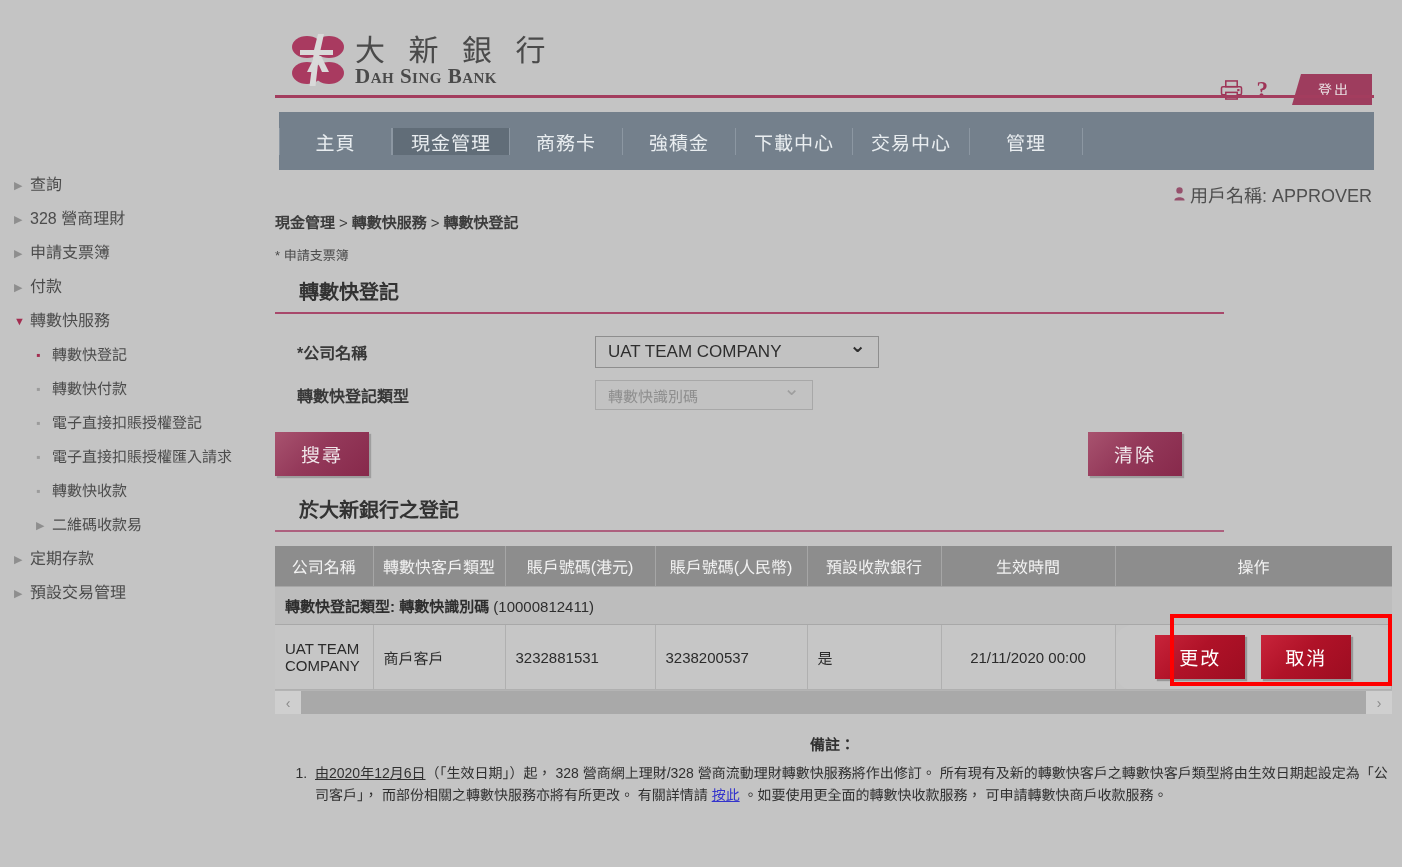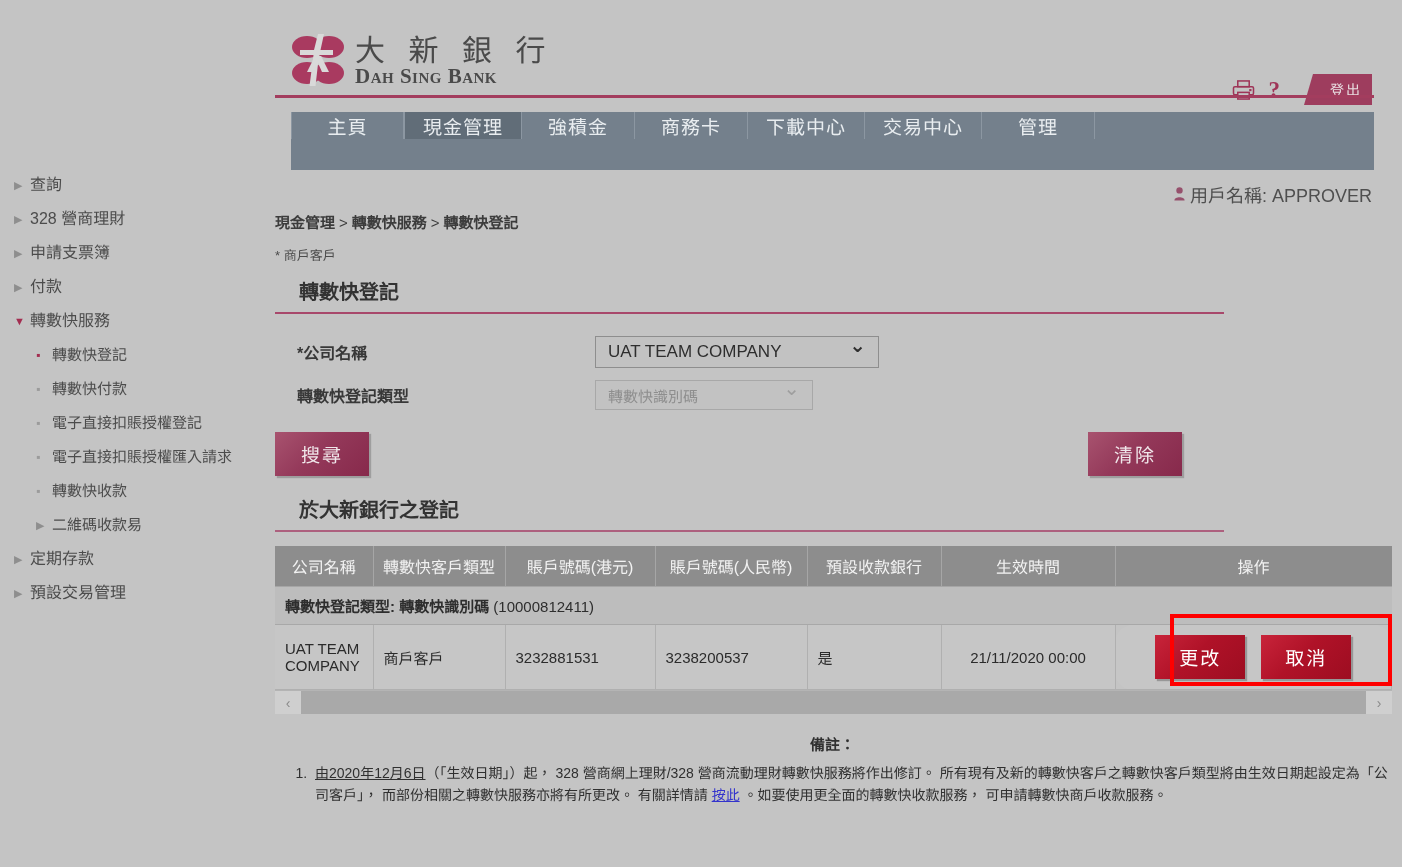--- a/index.html
+++ b/index.html
@@ -87,39 +87,39 @@
   #help-icon {
     font-size: 23px; color: #9e3457; font-weight: bold;
     line-height: 20px; font-family: "Liberation Serif", serif;
   }
   #logout-btn {
     margin-left: 10px;
     background: #9e3d5e;
     color: #e8dce0;
     font-size: 14px;
     letter-spacing: 2px;
-    padding: 5px 10px 6px 26px;
+    padding: 5px 22px 6px 26px;
     border: none;
     clip-path: polygon(9px 0, 100% 0, 100% 100%, 0 100%);
     cursor: pointer;
   }
   #header-rule {
     position: absolute; left: 0px; right: 28px; bottom: 14px;
     height: 3px; background: #a7days;
   }
   #header-rule { background: #a33d5e; }
 
   
   #nav {
-    margin-left: 16px;
+    margin-left: 4px;
     margin-right: 28px;
     height: 58px;
     background: #74808c;
     display: flex;
-    align-items: flex-start;
+    align-items: center;
   }
   .nav-tab {
     display: flex; align-items: center; justify-content: center;
     min-width: 113px;
     padding: 0 18px;
     color: #e9edf0;
     font-size: 19px;
     letter-spacing: 1px;
     border-right: 1px solid #8c97a2;
     cursor: pointer;
@@ -403,39 +403,39 @@
         <span id="help-icon">?</span>
         <button id="logout-btn">登出</button>
       </div>
 
       <div id="header-rule"></div>
     </div>
 
     <div id="nav">
         <div class="nav-tab">主頁</div>
         <div class="nav-tab active">現金管理</div>
+        <div class="nav-tab">商務卡</div>
         <div class="nav-tab">強積金</div>
-        <div class="nav-tab">商務卡</div>
         <div class="nav-tab">下載中心</div>
         <div class="nav-tab">交易中心</div>
         <div class="nav-tab">管理</div>
         <div class="nav-filler"></div>
       </div>
 
     <div id="user-line">
       <svg id="user-icon" width="11" height="14" viewBox="0 0 11 14">
         <circle cx="5.5" cy="3.4" r="3.2" fill="#96506c"></circle>
         <path d="M0.4 13.6 C0.4 9.2 10.6 9.2 10.6 13.6 Z" fill="#96506c"></path>
       </svg>
       <span>用戶名稱: APPROVER</span>
     </div>
 
     <div id="breadcrumb"><span>現金管理</span><span class="sep">&gt;</span><span>轉數快服務</span><span class="sep">&gt;</span><span>轉數快登記</span></div>
 
-    <div id="required-note">* 商戶客戶</div>
+    <div id="required-note">* 申請支票簿</div>
 
     <div class="section">
       <div class="section-title">轉數快登記</div>
       <div class="section-rule"></div>
     </div>
 
     <div id="form">
         <div class="form-row">
           <div class="form-label">*公司名稱</div>
           <div class="sel">

